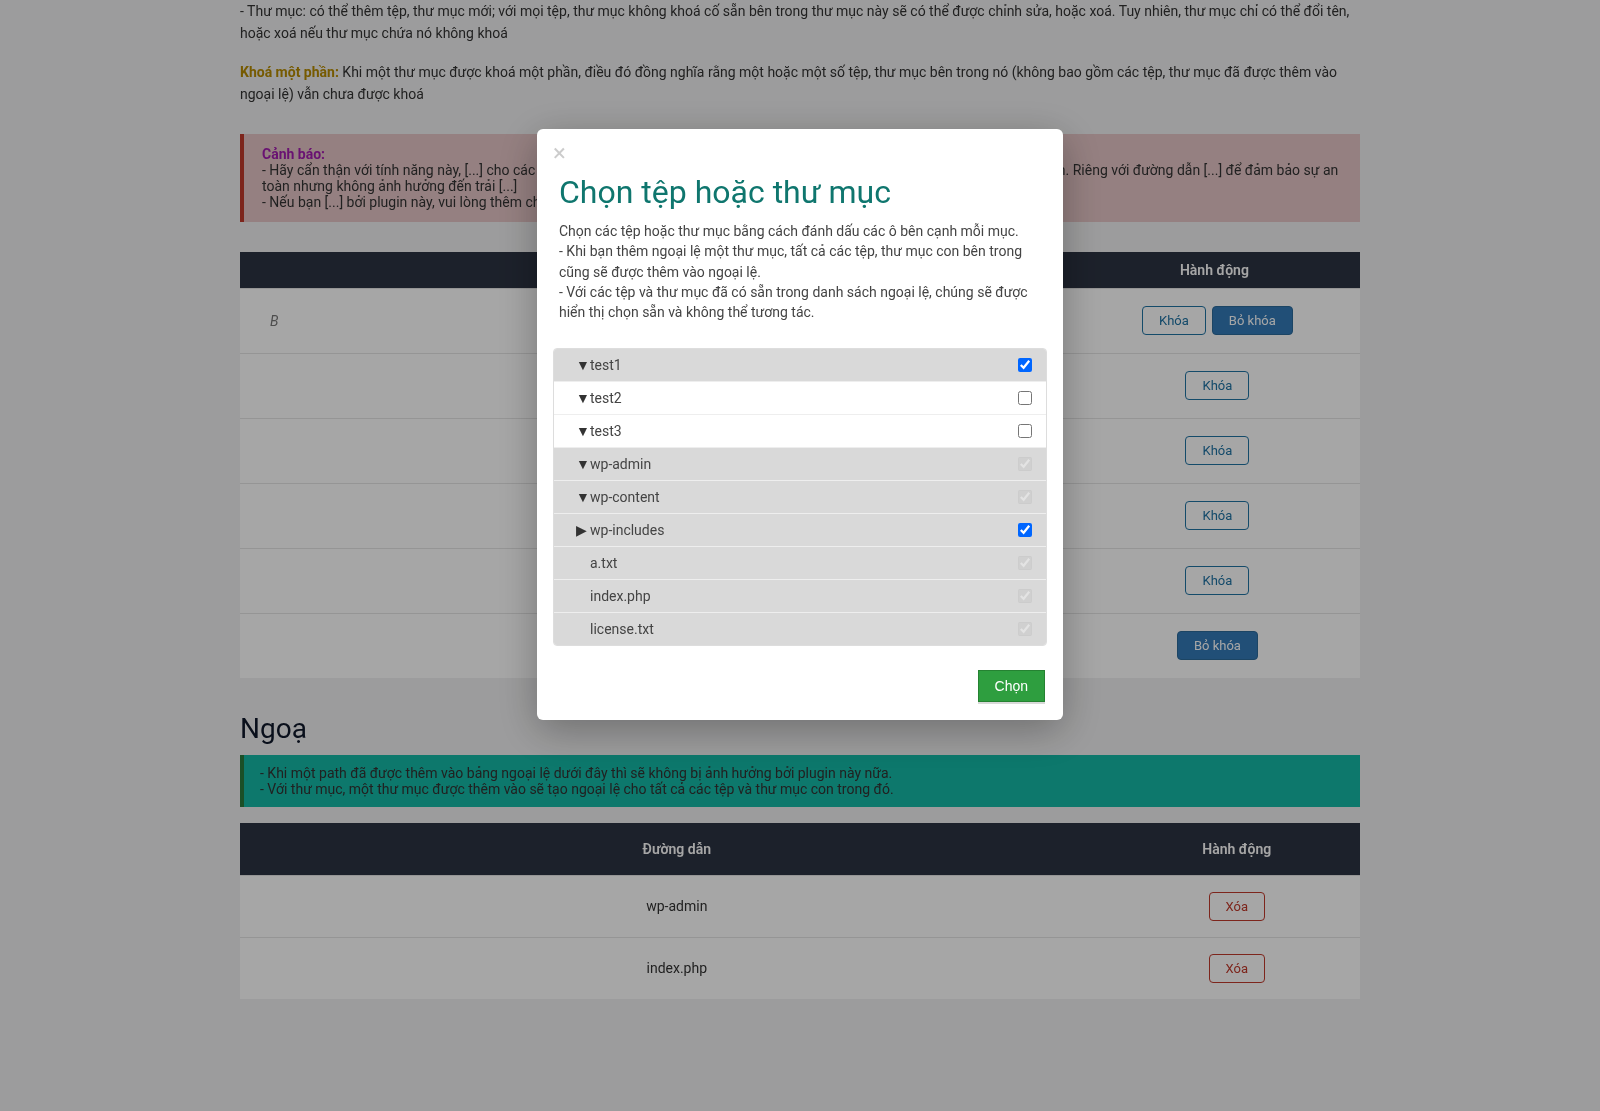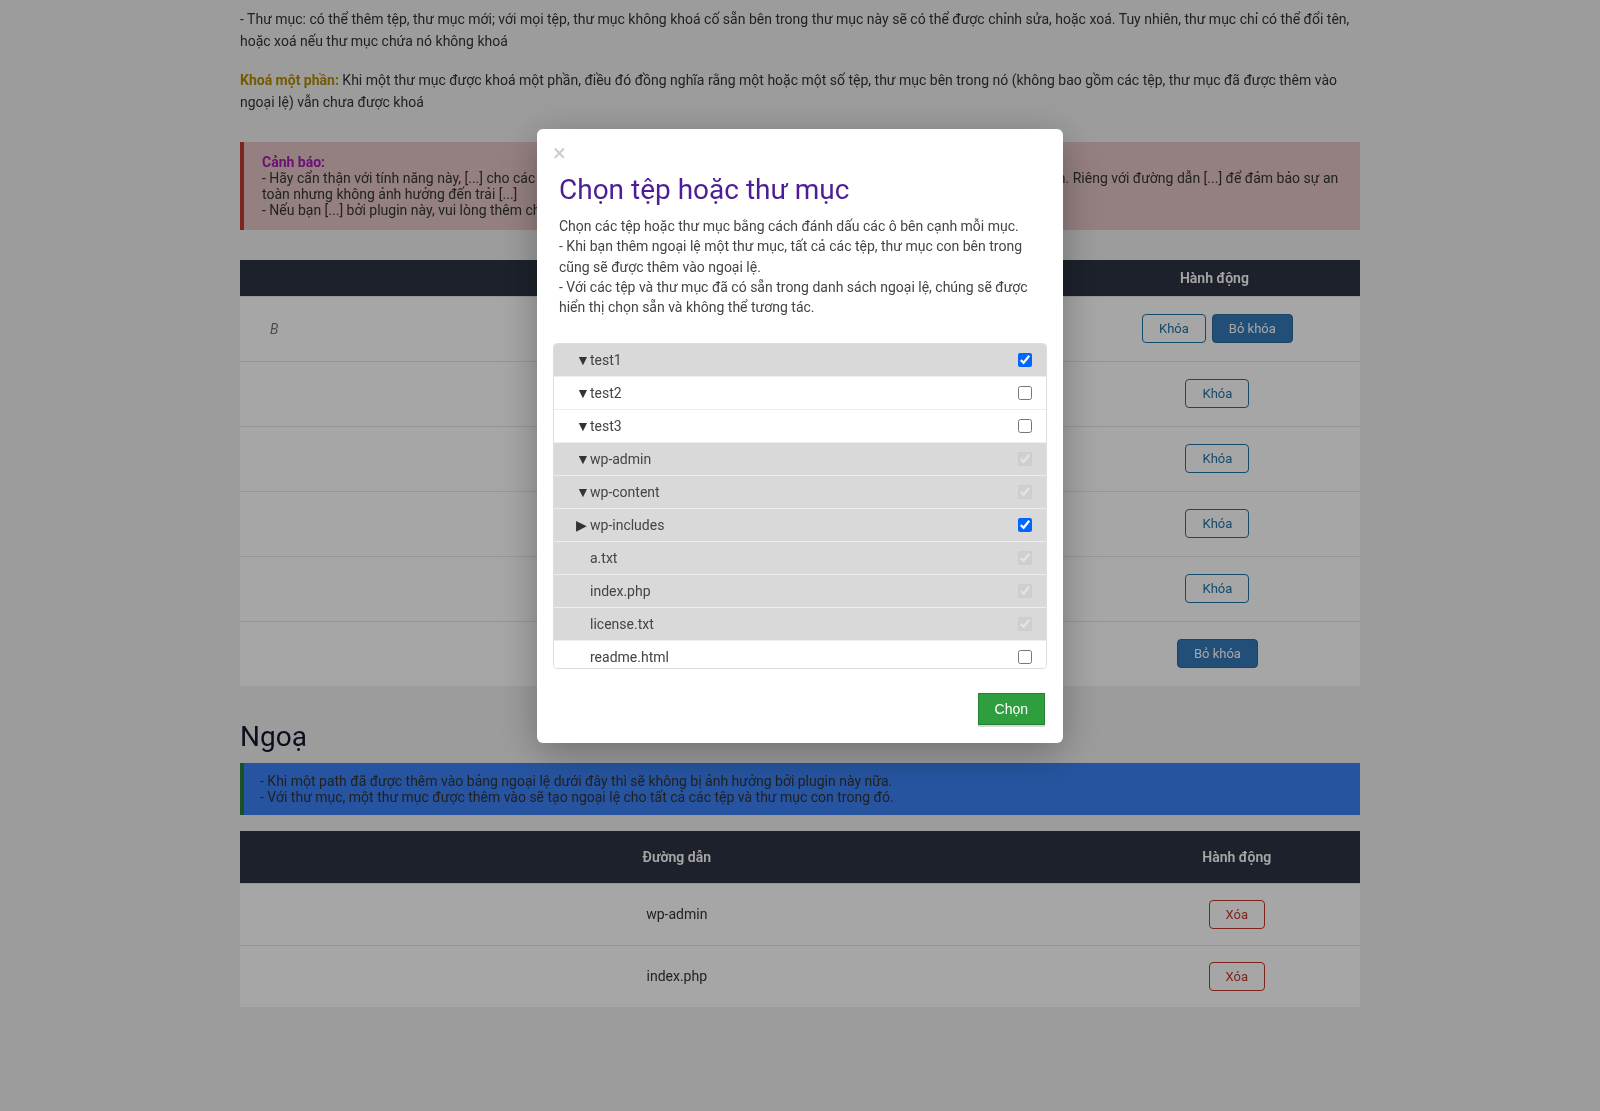--- a/index.html
+++ b/index.html
@@ -7,21 +7,21 @@
       font-family: -apple-system, BlinkMacSystemFont, "Segoe UI", Roboto, Arial, sans-serif;
       background: #f0f0f1;
       color: #333;
       font-size: 14px;
       position: relative;
       width: 1600px;
       height: 1111px;
       overflow: hidden;
     }
     .content {
-      margin: 8px auto;
+      margin: 0 auto;
       max-width: 1160px;
       padding: 0 20px;
     }
     .overlay {
       position: fixed;
       inset: 0;
       background: rgba(0,0,0,0.35);
       z-index: 100;
     }
     .modal {
@@ -41,23 +41,23 @@
       left: 16px;
       color: #ccc;
       font-size: 24px;
       cursor: pointer;
       line-height: 1;
     }
     .modal-header {
       padding: 44px 22px 6px 22px;
     }
     .modal-title {
-      font-size: 28px;
+      font-size: 32px;
       font-weight: 400;
-      color: #4c1d95;
+      color: #0f766e;
       margin-bottom: 10px;
     }
     .modal-desc {
       font-size: 14px;
       color: #444;
       line-height: 1.45;
     }
     .tree-wrap {
       margin: 20px 16px 10px 16px;
       border: 1px solid #ddd;
@@ -157,21 +157,21 @@
       background: #fff;
     }
     h2.section-title {
       font-size: 28px;
       font-weight: 400;
       color: #0f172a;
       margin: 34px 0 10px 0;
     }
     .info-box {
       border-left: 4px solid #2a7a3d;
-      background: #3b82f6;
+      background: #14b8a6;
       padding: 10px 16px;
       margin-bottom: 16px;
     }
     table.t2 { width: 100%; border-collapse: collapse; }
     table.t2 thead th {
       background: #2c3342;
       color: #fff;
       font-weight: 600;
       padding: 18px;
     }
@@ -341,24 +341,17 @@
         </span>
         <input type="checkbox" disabled="" checked="" style="">
       </div>
       <div class="tree-item sel">
         <span class="tree-label">
           <span class="arrow"></span>
           <span>license.txt</span>
         </span>
         <input type="checkbox" disabled="" checked="" style="">
       </div>
-      <div class="tree-item white">
-        <span class="tree-label">
-          <span class="arrow"></span>
-          <span>readme.html</span>
-        </span>
-        <input type="checkbox" style="">
-      </div>
     </div>
   <div class="modal-footer">
     <button class="btn-choose">Chọn</button>
   </div>
 </div>
 
 </body></html>

